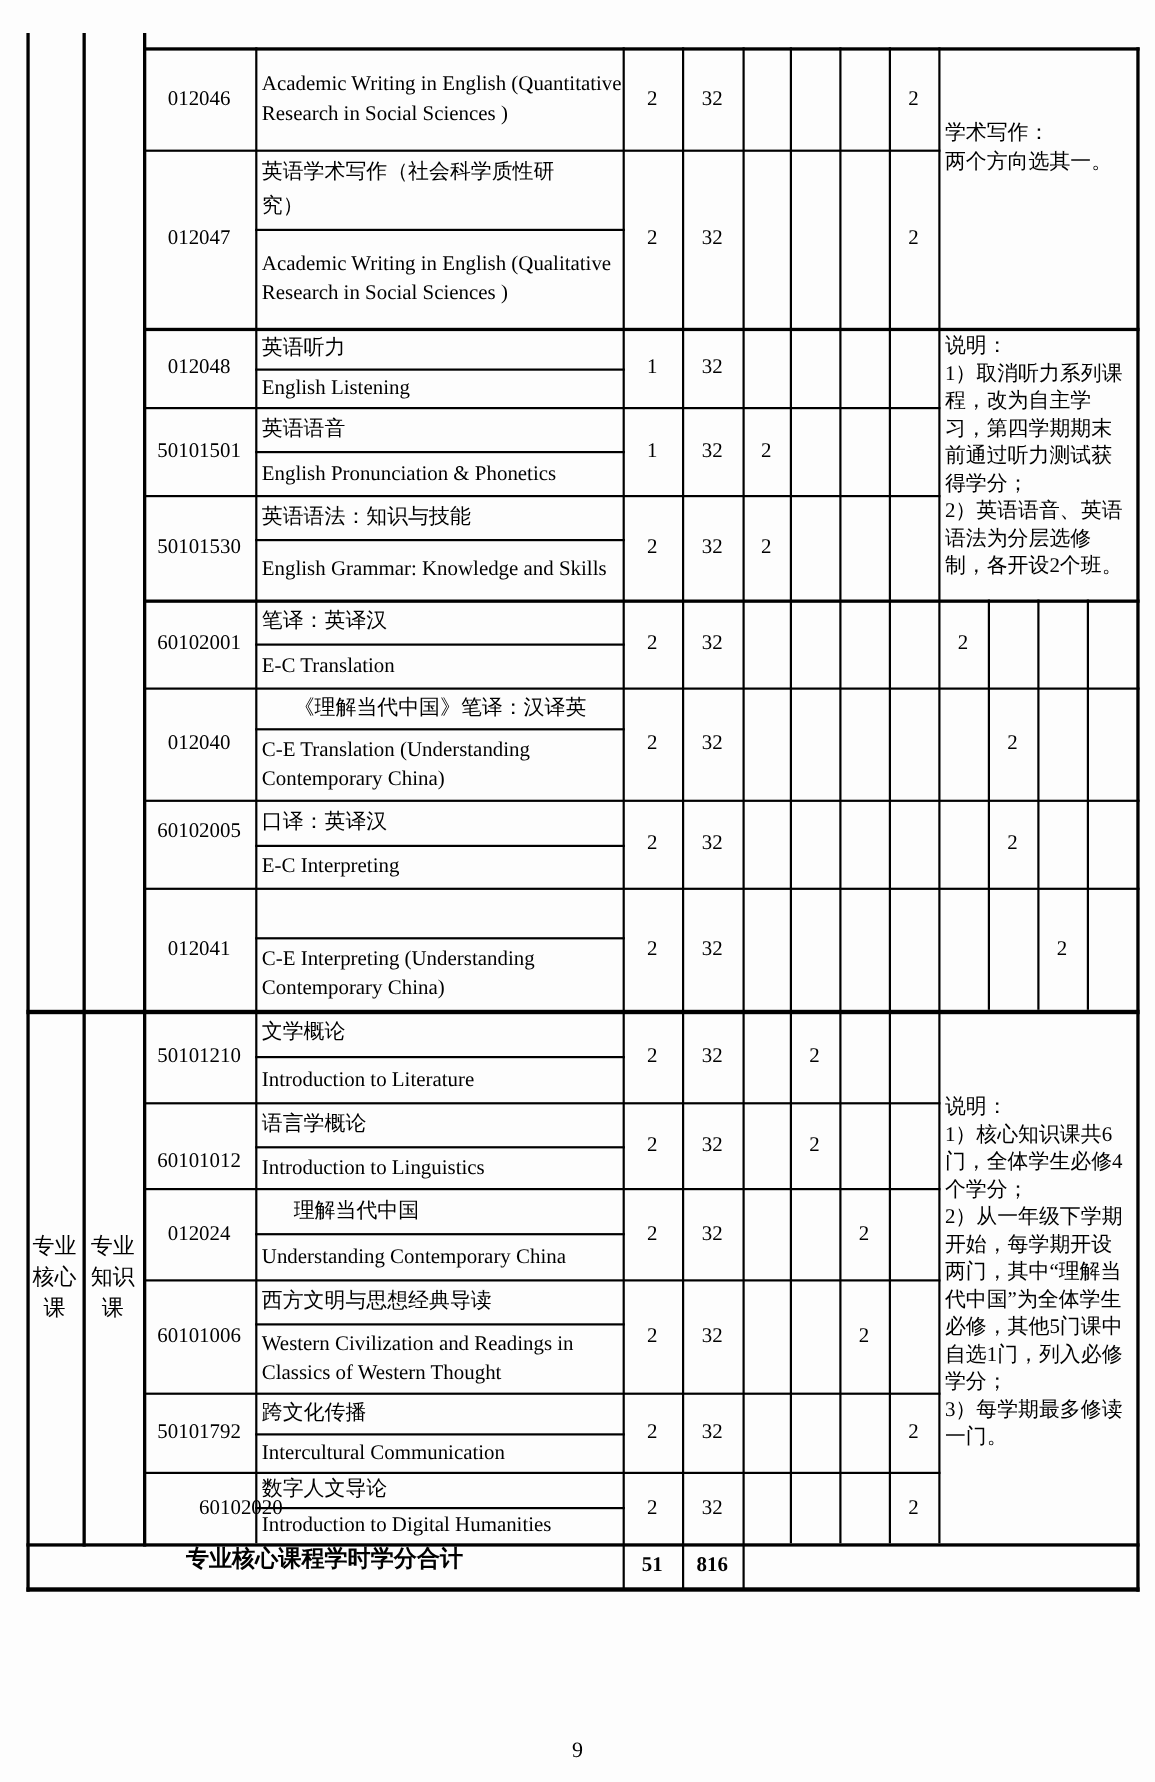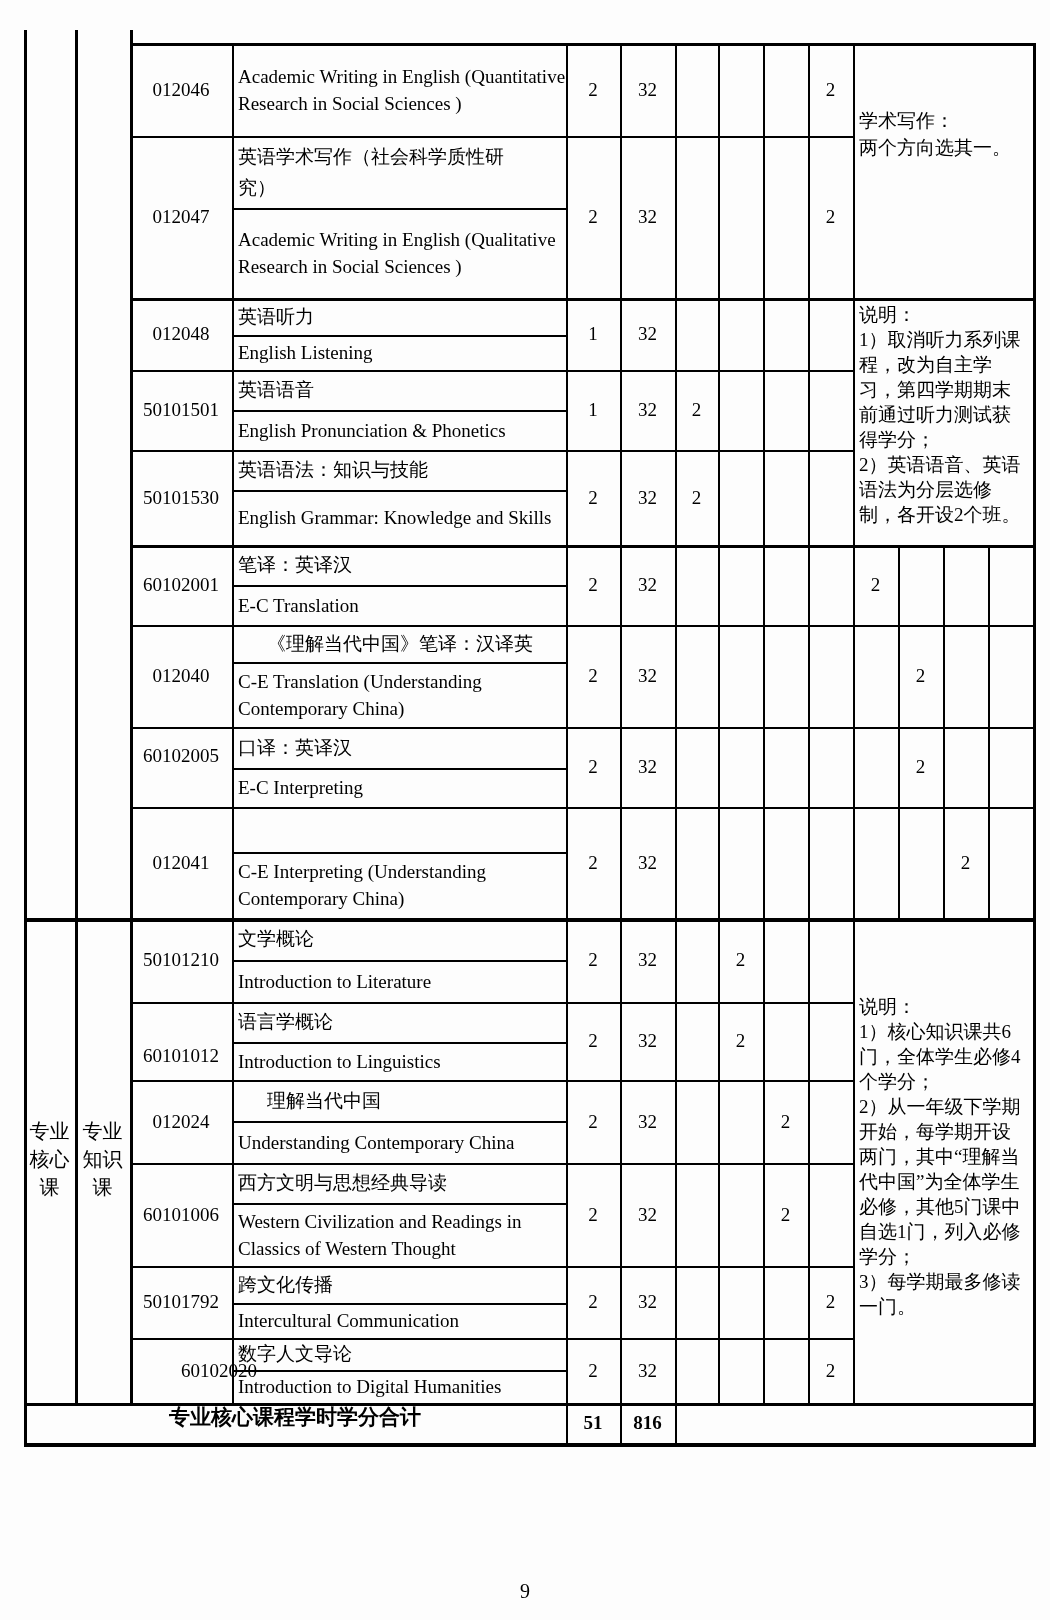--- a/index.html
+++ b/index.html
@@ -10,21 +10,21 @@
   #page{position:absolute;left:0;top:0;width:1050px;height:1620px;}
   .hl,.vl{position:absolute;background:#000;}
   .c{position:absolute;display:flex;align-items:center;font-size:19px;overflow:hidden;line-height:26px;}
   .ctr{justify-content:center;text-align:center;}
   .lft{padding-left:6px;}
   .zh{white-space:pre-line;}
   .en{line-height:27px;}
   .note{position:absolute;font-size:19px;line-height:25px;padding-left:6px;padding-right:8px;
         white-space:pre-line;overflow:hidden;box-sizing:border-box;}
   .cat{position:absolute;display:flex;align-items:center;justify-content:center;text-align:center;
-       font-size:20px;line-height:28px;white-space:pre-line;font-family:Liberation Mono, monospace;}
+       font-size:20px;line-height:28px;white-space:pre-line;}
   .bold{font-weight:bold;}
   .total-label{font-size:21px;}
   .pagenum{position:absolute;left:0;top:1580px;width:1050px;text-align:center;font-size:20px;}
 </style>
 </head>
 <body>
 
 <div id="page">
 
   <div class="vl" style="left:24px;top:30px;width:3px;height:1417px;"></div>

